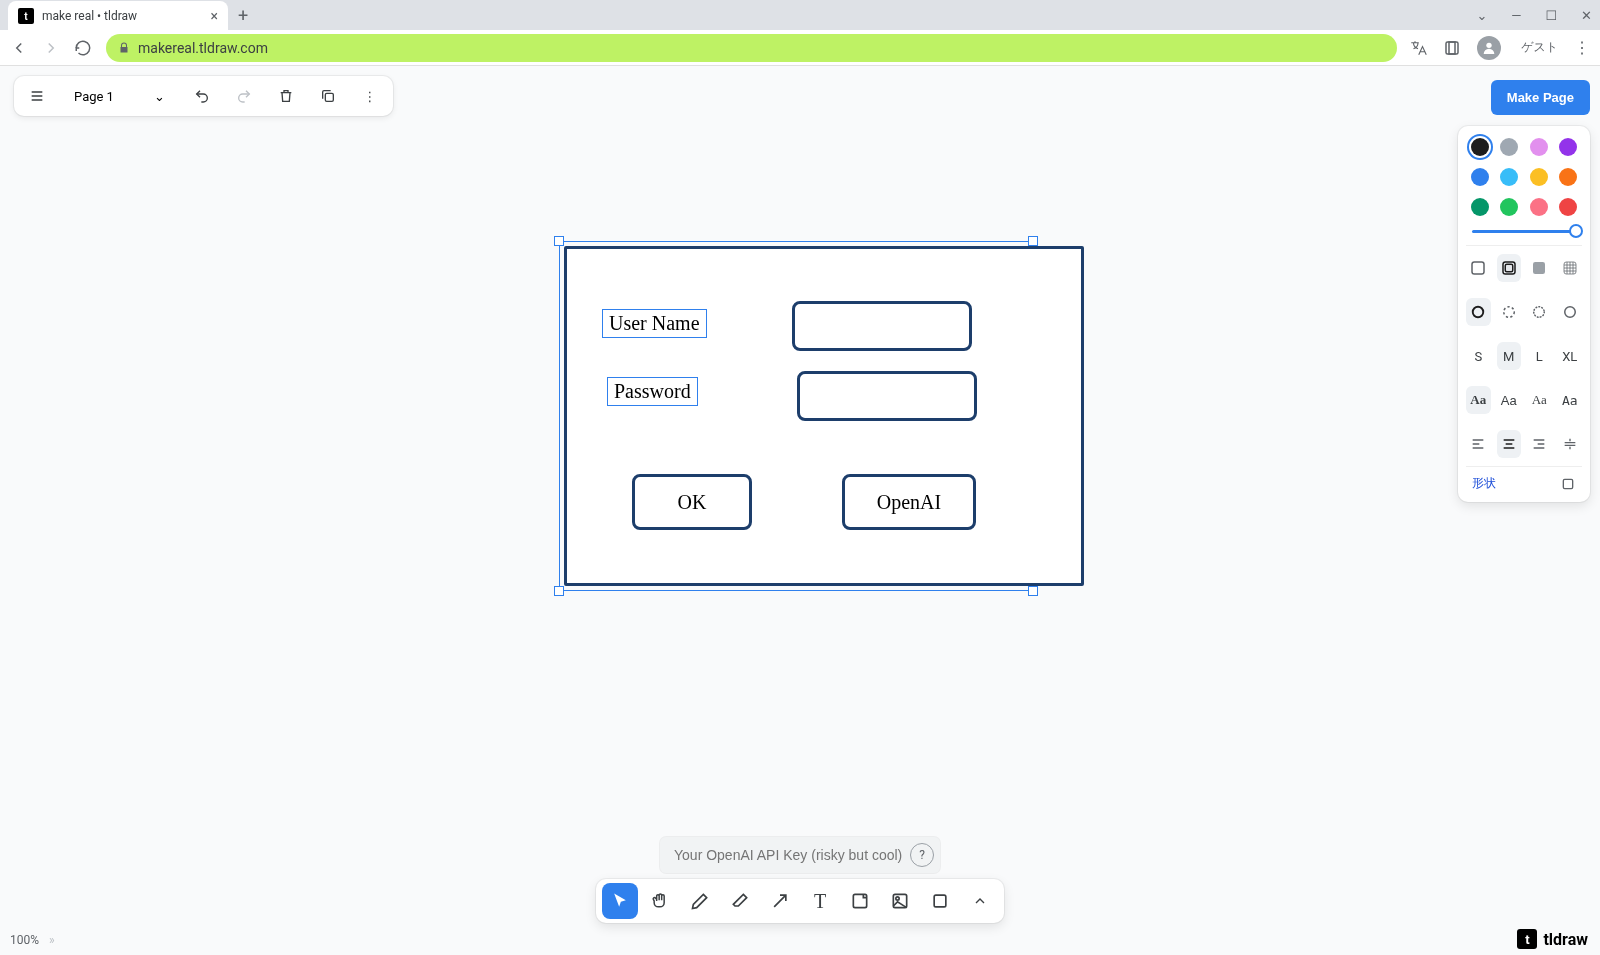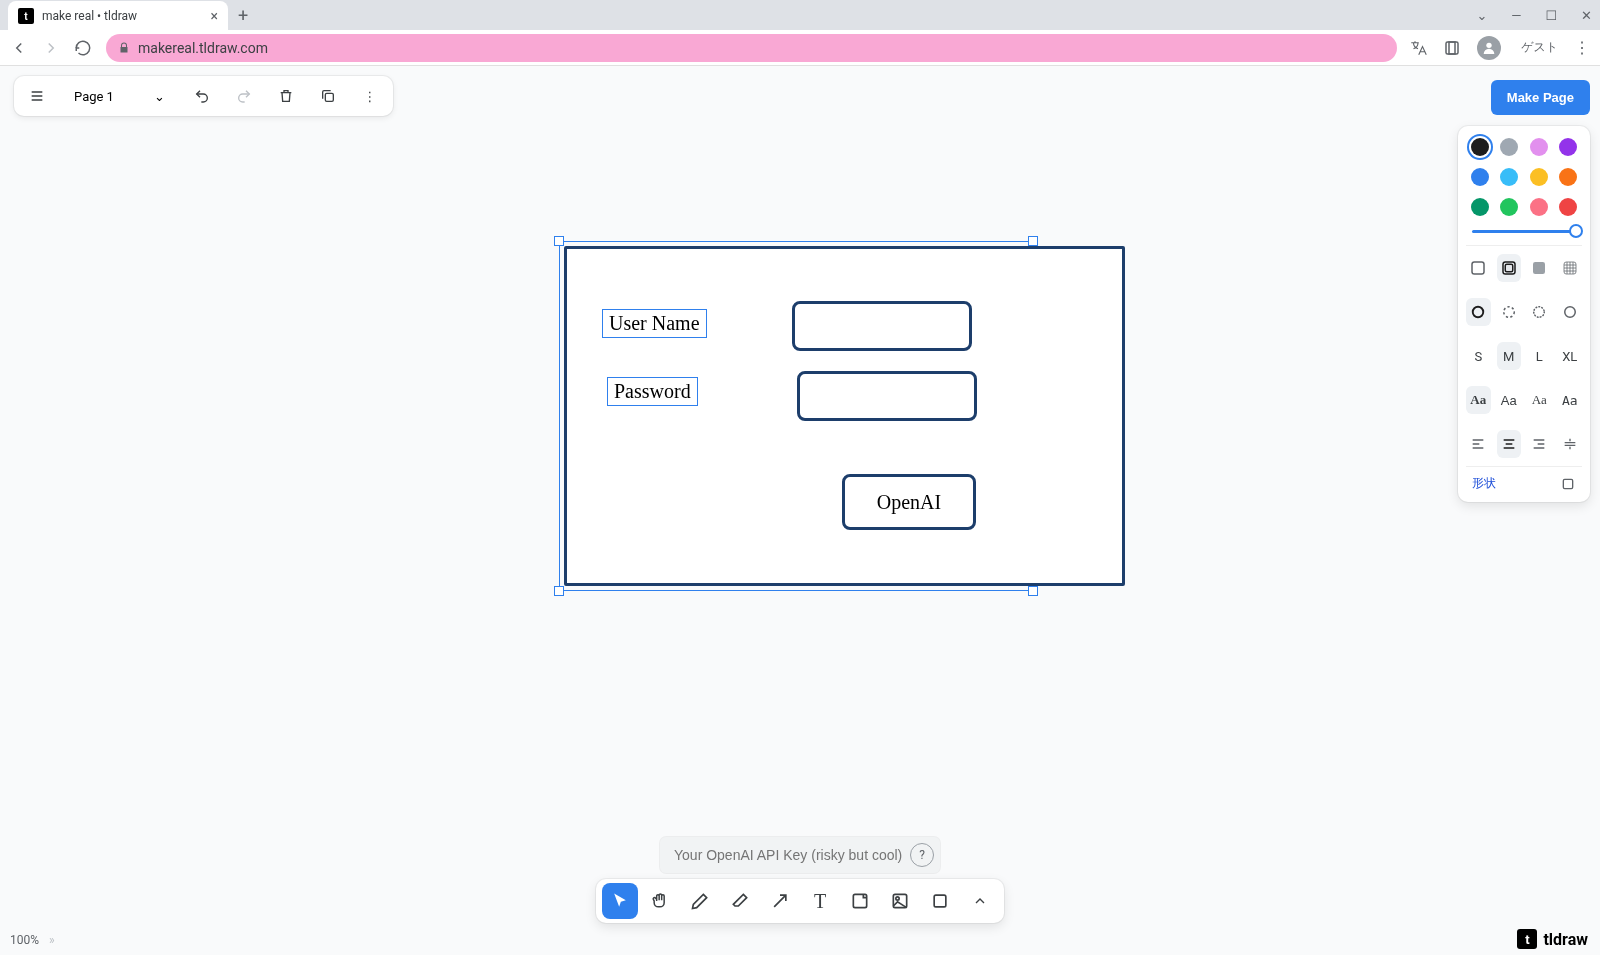--- a/index.html
+++ b/index.html
@@ -91,21 +91,21 @@
       color: #5f6368;
       width: 20px;
       text-align: center;
       cursor: pointer;
     }
     .nav-btn.disabled {
       color: #bdc1c6;
     }
     .address-bar {
       flex: 1;
-      background: #f9a8d4;
+      background: #bef264;
       height: 28px;
       border-radius: 14px;
       display: flex;
       align-items: center;
       padding: 0 12px;
       font-size: 14px;
       color: #3c4043;
       gap: 8px;
       max-width: 1300px;
     }
@@ -297,21 +297,21 @@
     }
     .sel-handle.tl { left: -6px; top: -6px; }
     .sel-handle.tr { right: -6px; top: -6px; }
     .sel-handle.bl { left: -6px; bottom: -6px; }
     .sel-handle.br { right: -6px; bottom: -6px; }
     
     .mockup {
       position: absolute;
       left: 564px;
       top: 180px;
-      width: 561px;
+      width: 520px;
       height: 340px;
       border: 3px solid #1d3e6b;
       border-radius: 2px;
       background: #fff;
     }
     .mock-label {
       position: absolute;
       border: 1.5px solid #2f80ed;
       font-size: 20px;
       font-family: "Comic Sans MS", cursive;
@@ -664,20 +664,23 @@
       <div class="sel-handle tl"></div>
       <div class="sel-handle tr"></div>
       <div class="sel-handle bl"></div>
       <div class="sel-handle br"></div>
     </div>
     <div class="mockup">
       <div class="mock-label" style="left:35px;top:60px">User Name</div>
       <div class="mock-input" style="left:225px;top:52px;width:180px;height:50px"></div>
       <div class="mock-label" style="left:40px;top:128px">Password</div>
       <div class="mock-input" style="left:230px;top:122px;width:180px;height:50px"></div>
+      <div class="mock-button" style="left:65px;top:225px;width:120px;height:56px">
+          <span>OK</span>
+        </div>
       <div class="mock-button" style="left:275px;top:225px;width:134px;height:56px">
           <span>OpenAI</span>
         </div>
     </div>
   </div>
 
   <div class="api-row">
     <input class="api-input" type="text" placeholder="Your OpenAI API Key (risky but cool)" style="">
     <span class="help-btn">?</span>
   </div>

